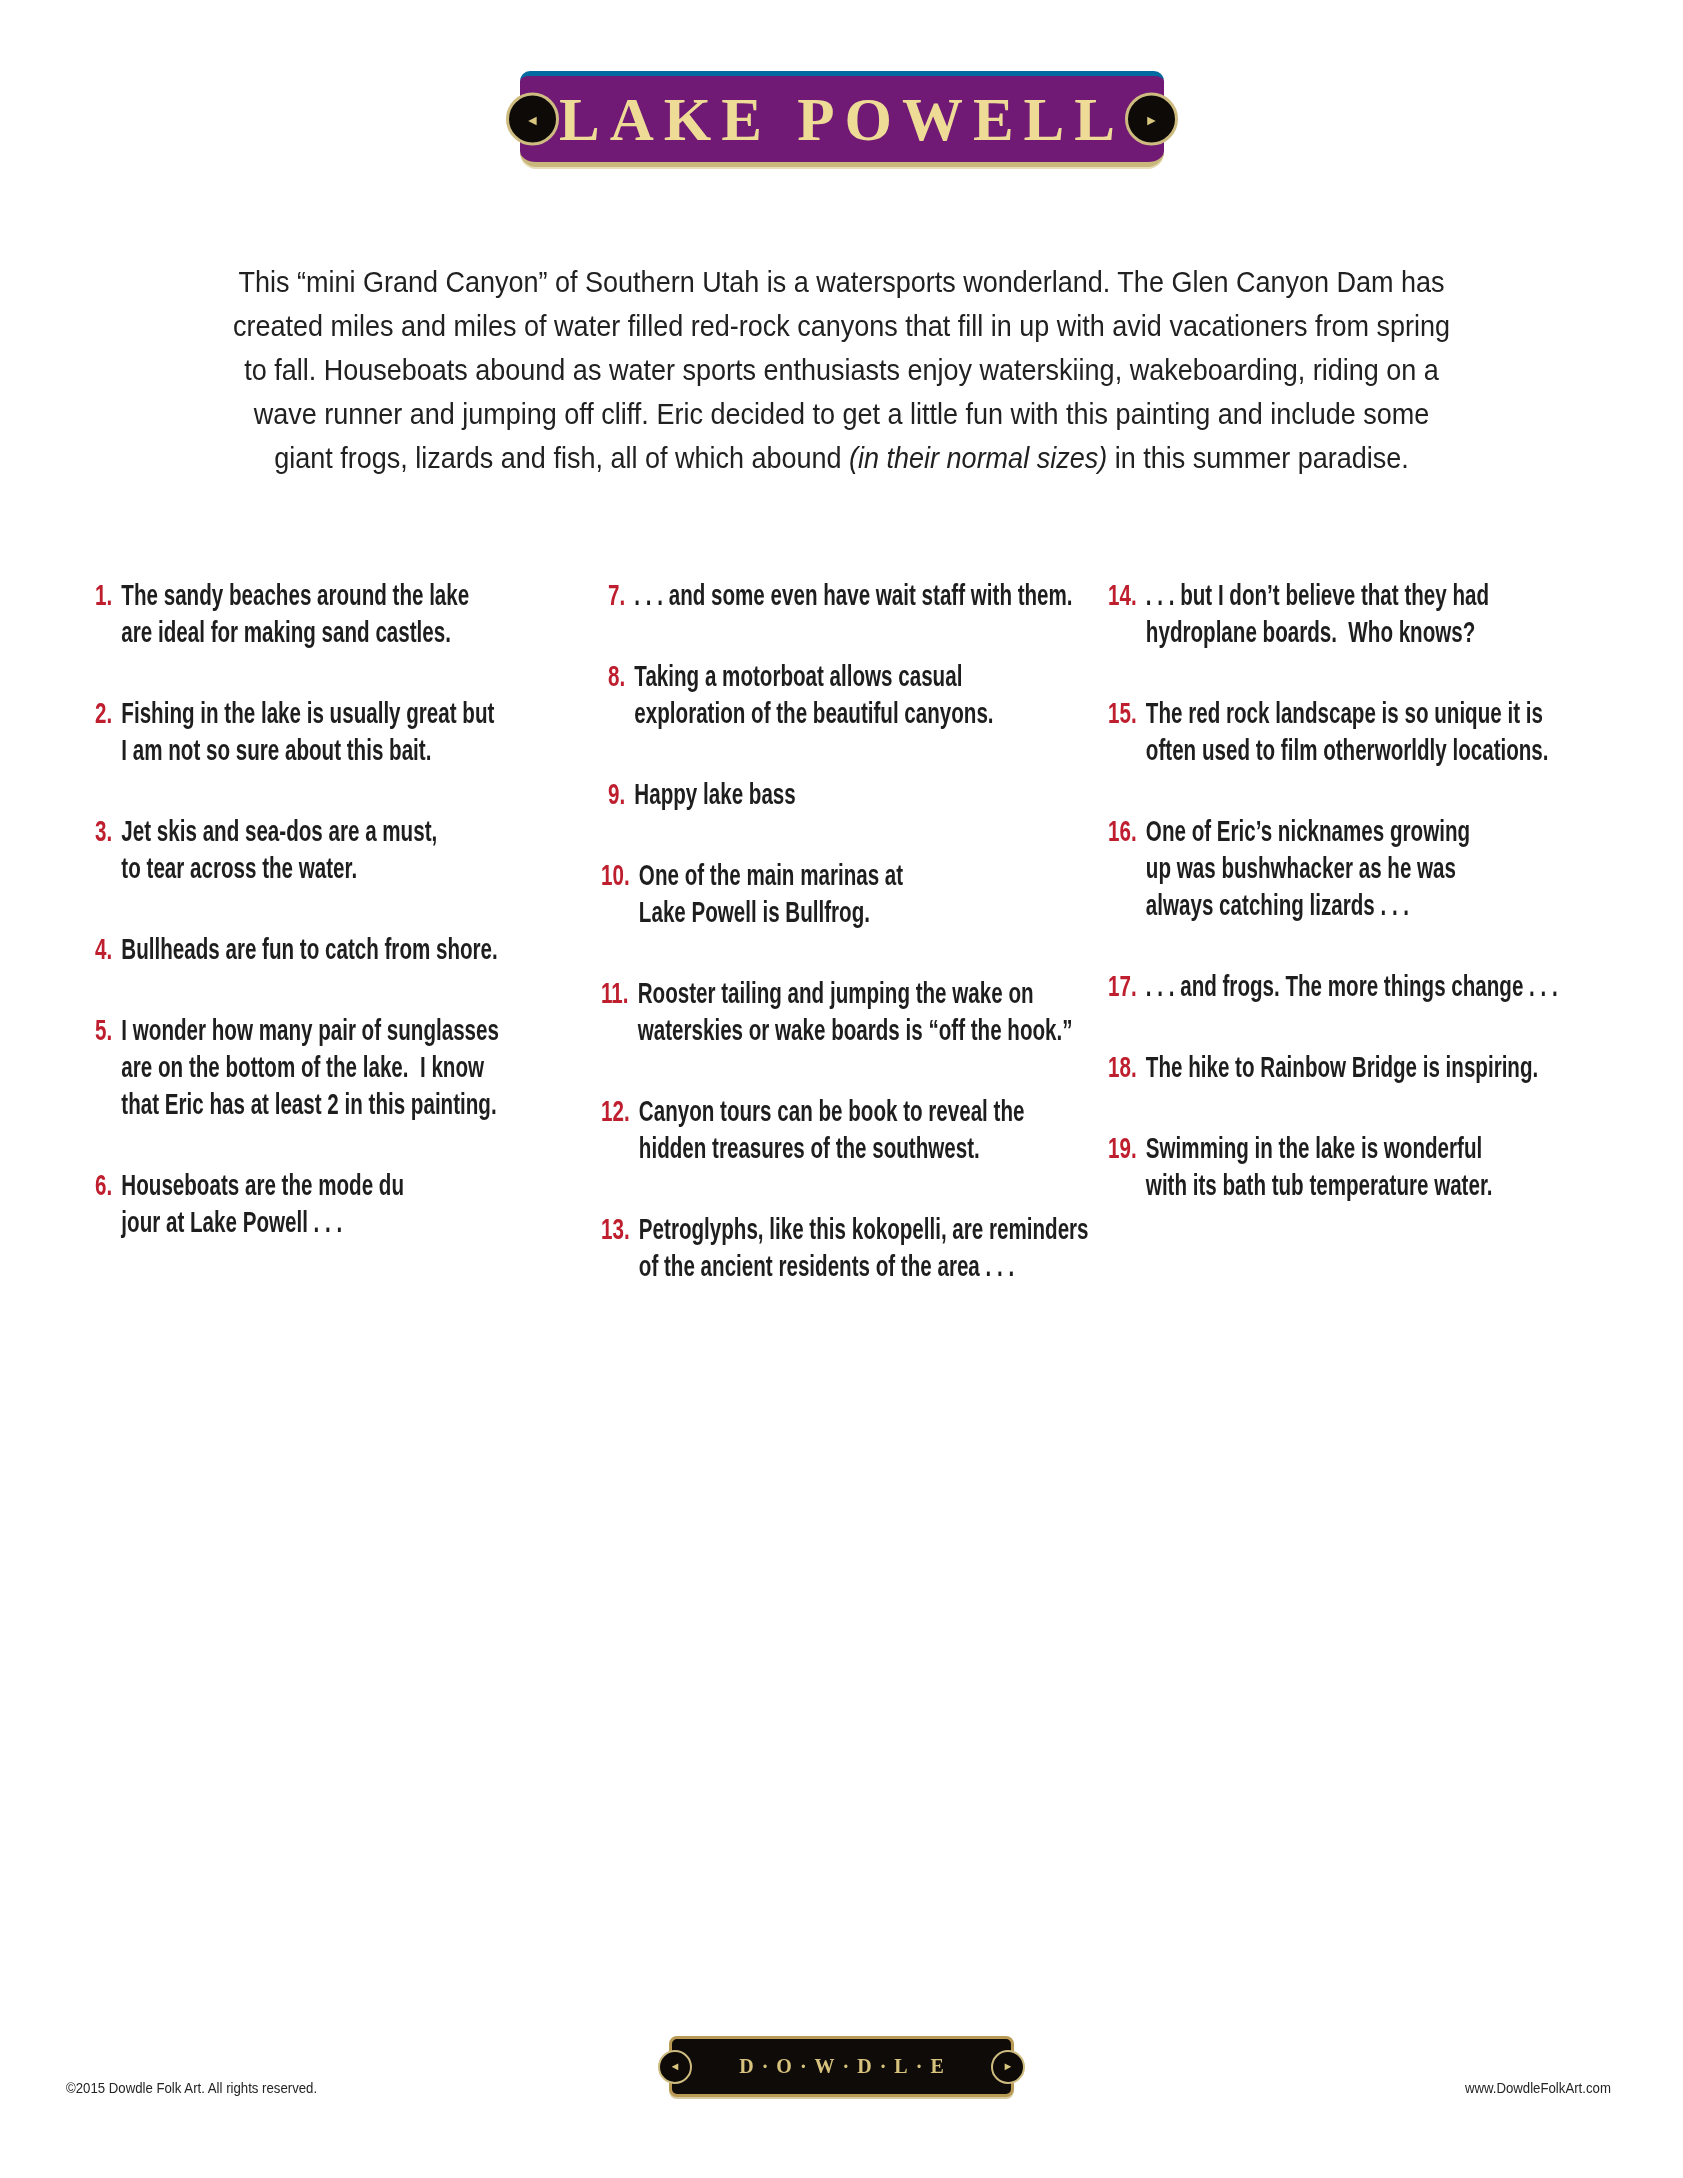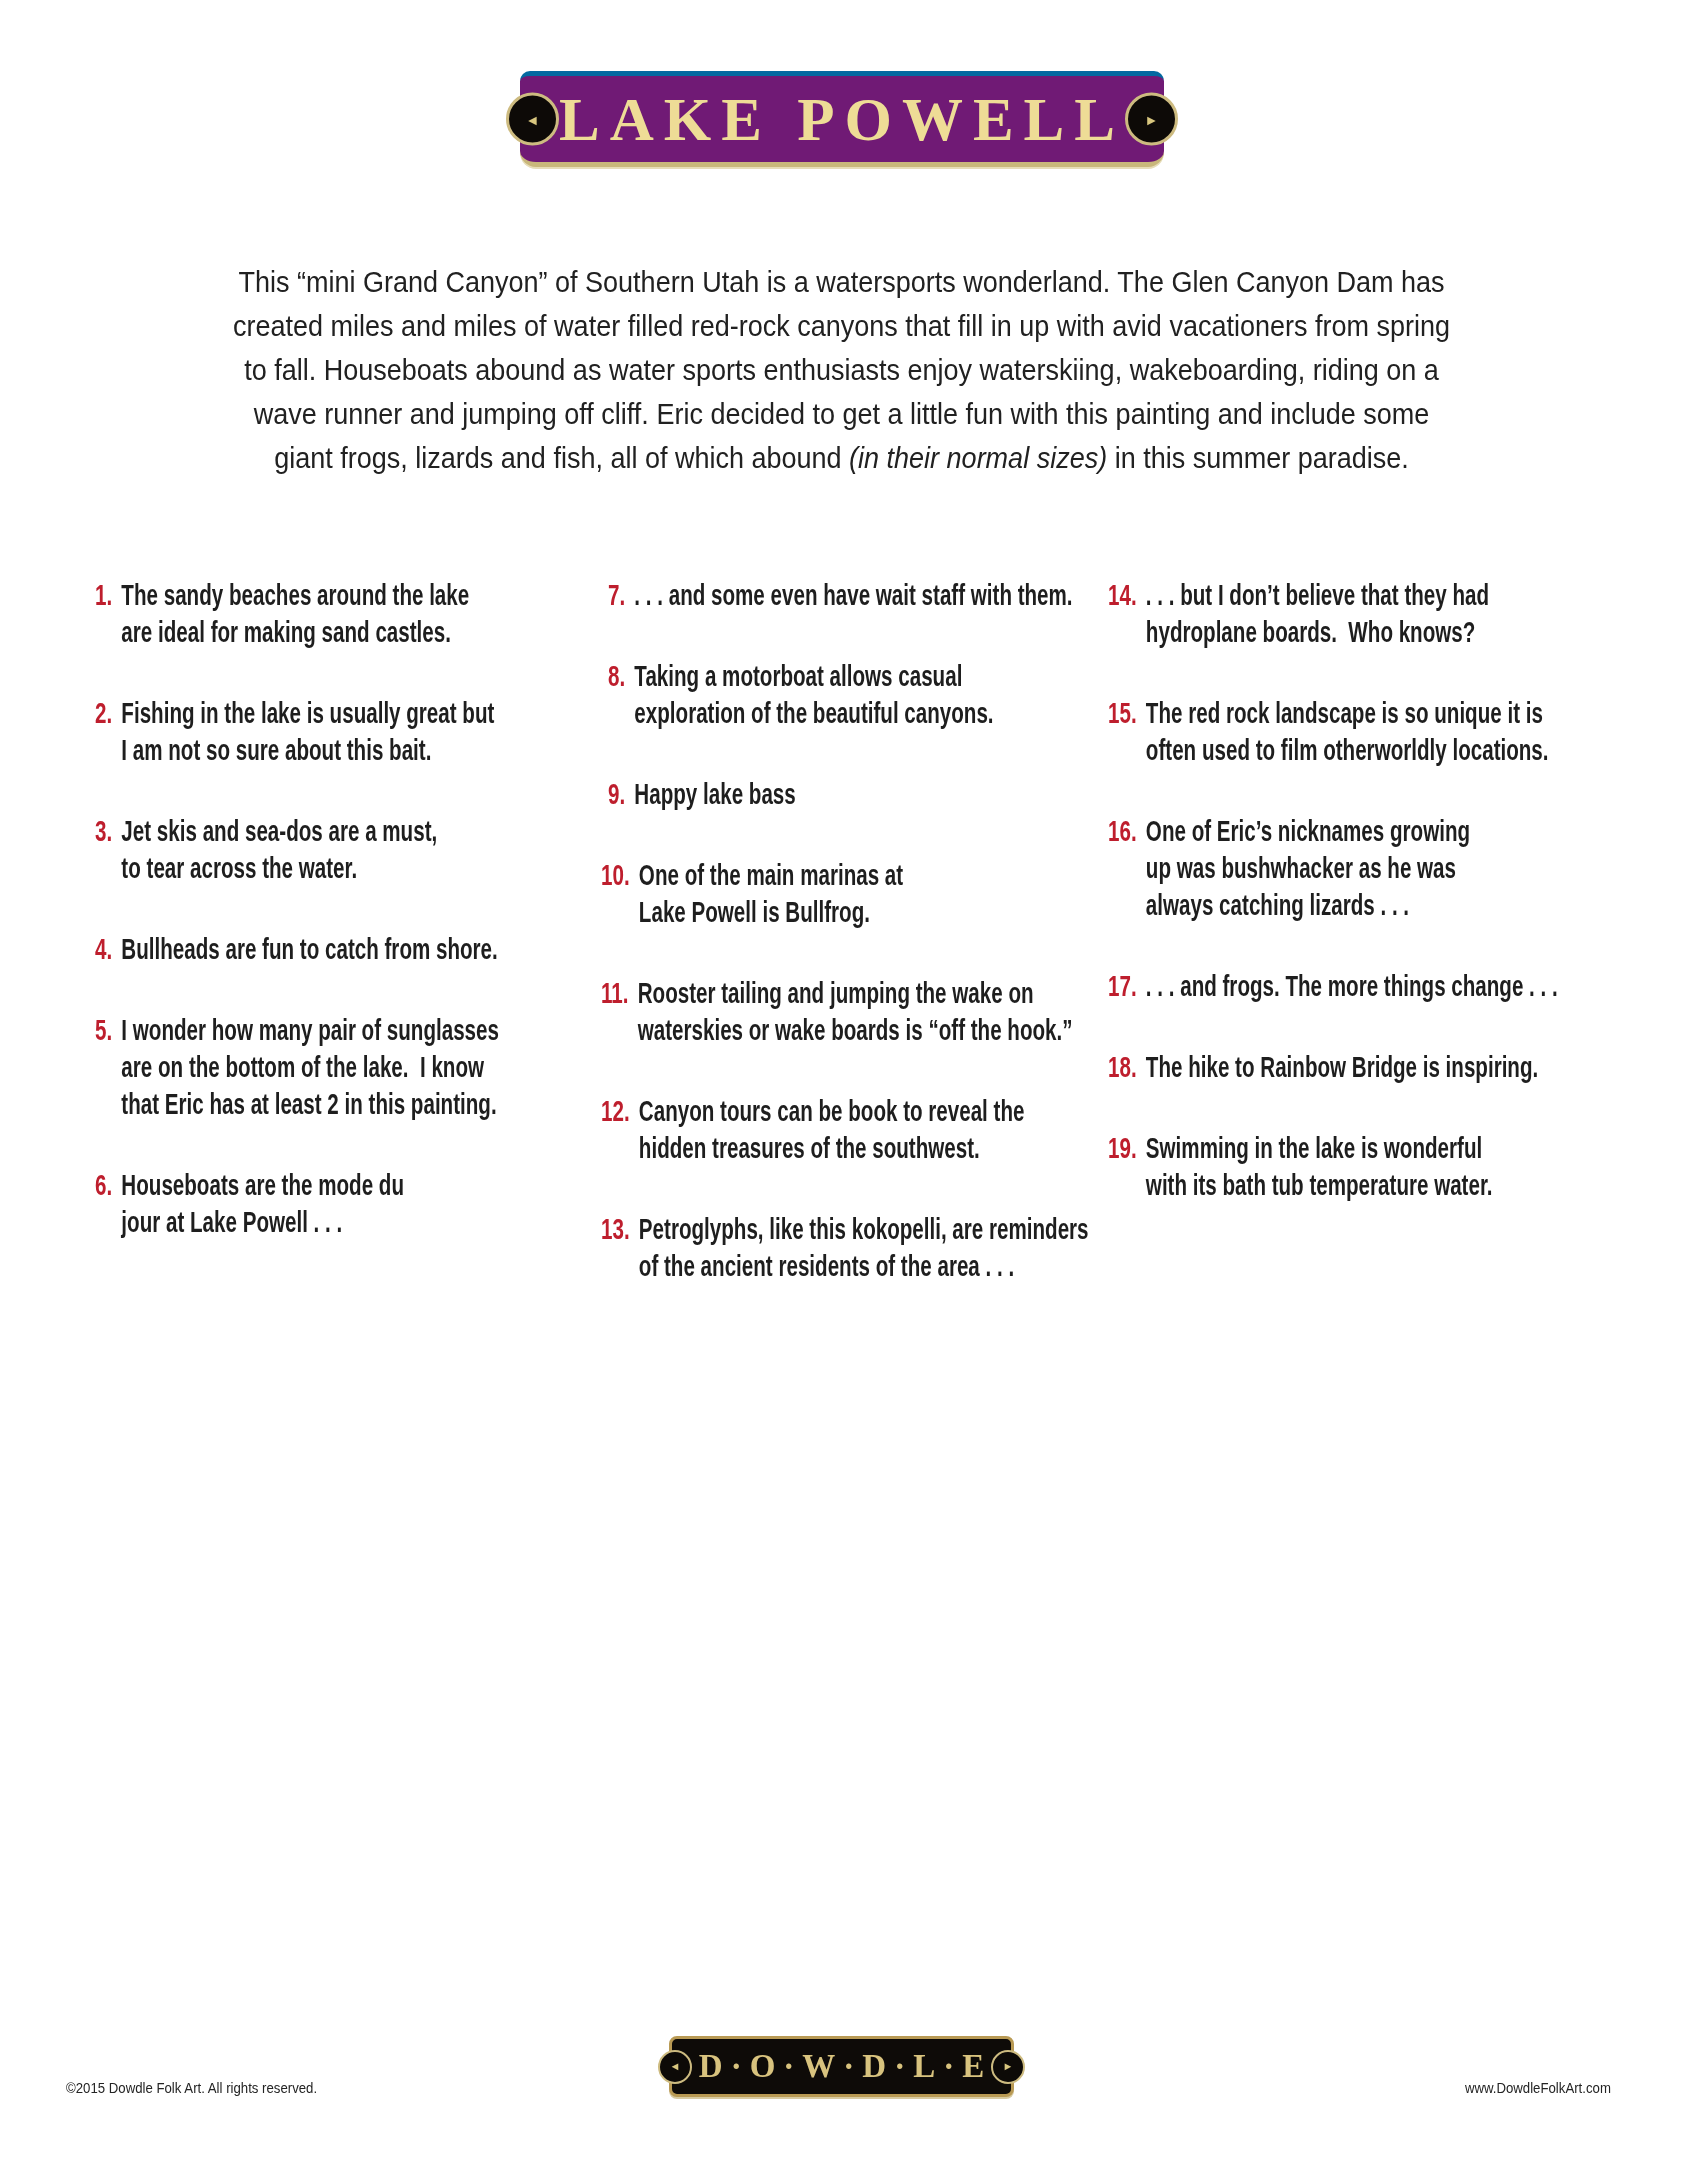--- a/index.html
+++ b/index.html
@@ -90,21 +90,21 @@
     border-radius: 8px;
     box-sizing: border-box;
     display: flex; align-items: center; justify-content: center;
     box-shadow: 0 2px 0 #d8cba2;
   }
   .dowdle-plaque .plaque-knob { width: 34px; height: 34px; border-width: 2px; font-size: 11px; }
   .dowdle-plaque .plaque-knob.left  { left: -11px; }
   .dowdle-plaque .plaque-knob.right { right: -11px; }
   .dowdle-text {
     font-family: "Liberation Serif", serif;
-    font-weight: 700; font-size: 33px; letter-spacing: 8px;
+    font-weight: 700; font-size: 20px; letter-spacing: 8px;
     color: #d8c37e; white-space: nowrap; padding-left: 8px;
   }
 </style>
 </head>
 <body>
 
 <div class="page">
 
   <div class="title-plaque">
     <div class="bar">

